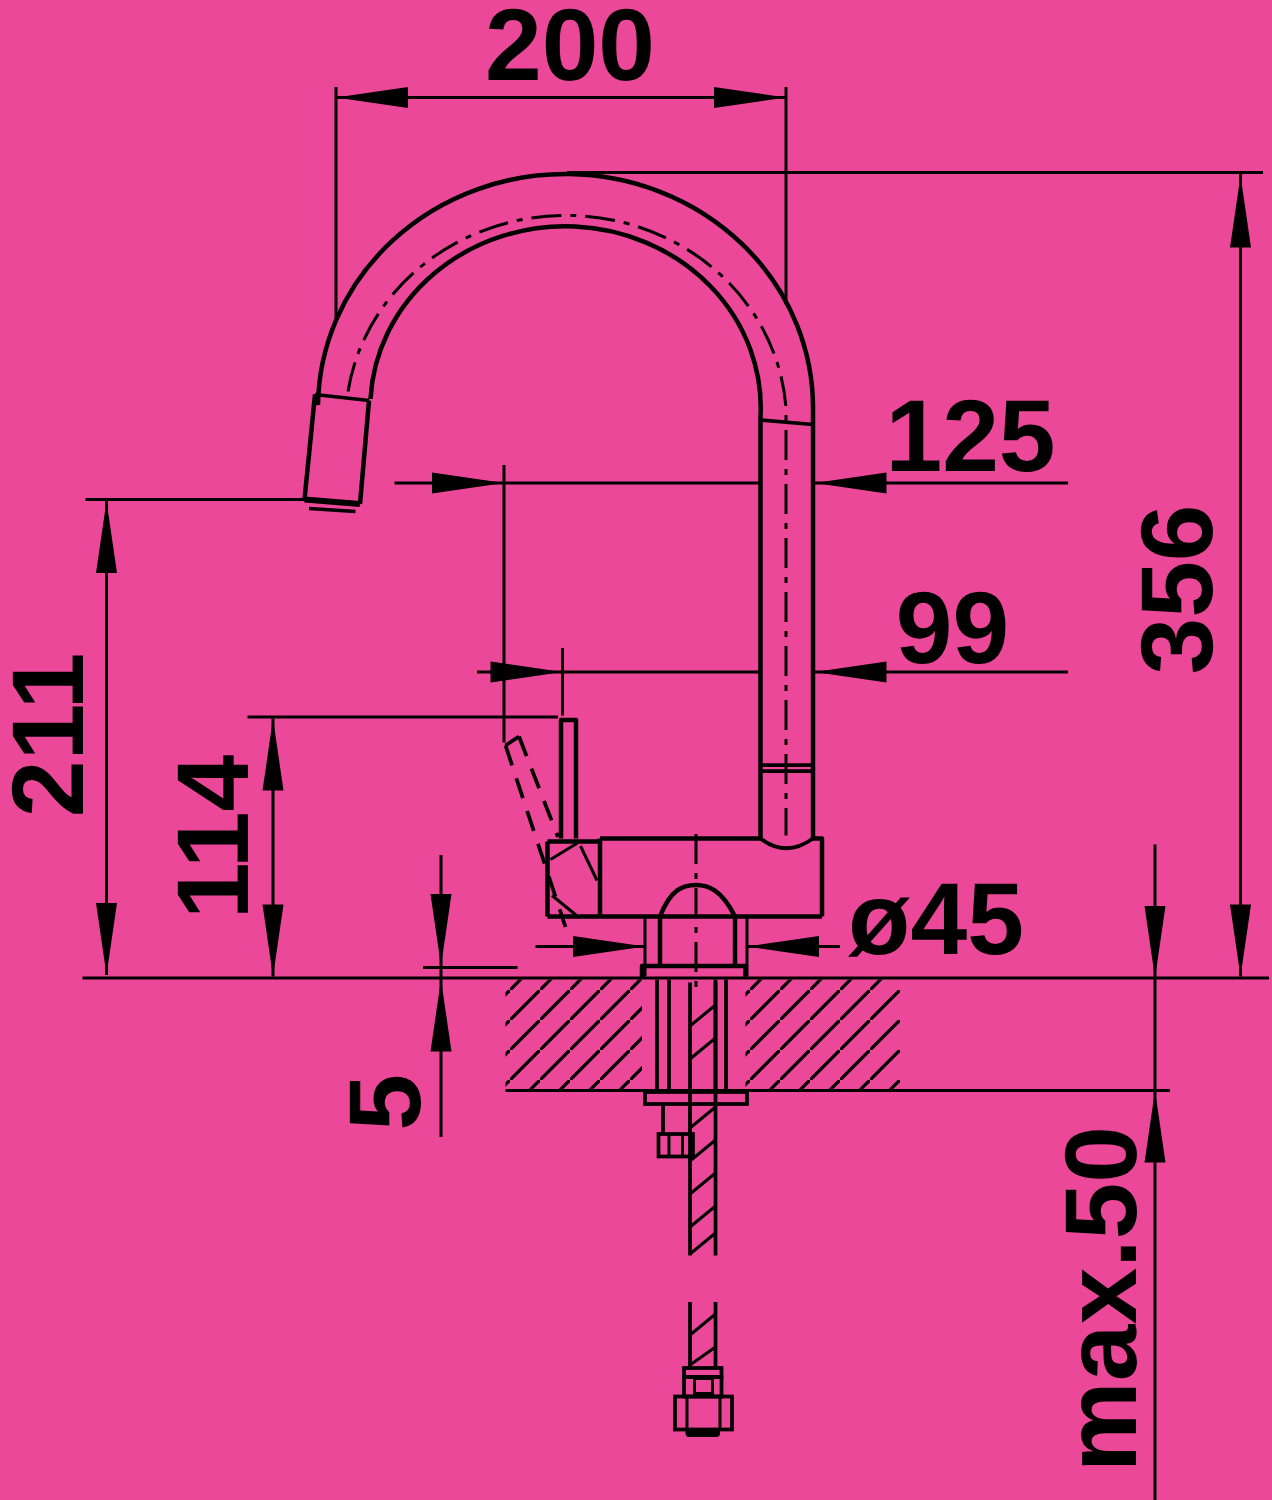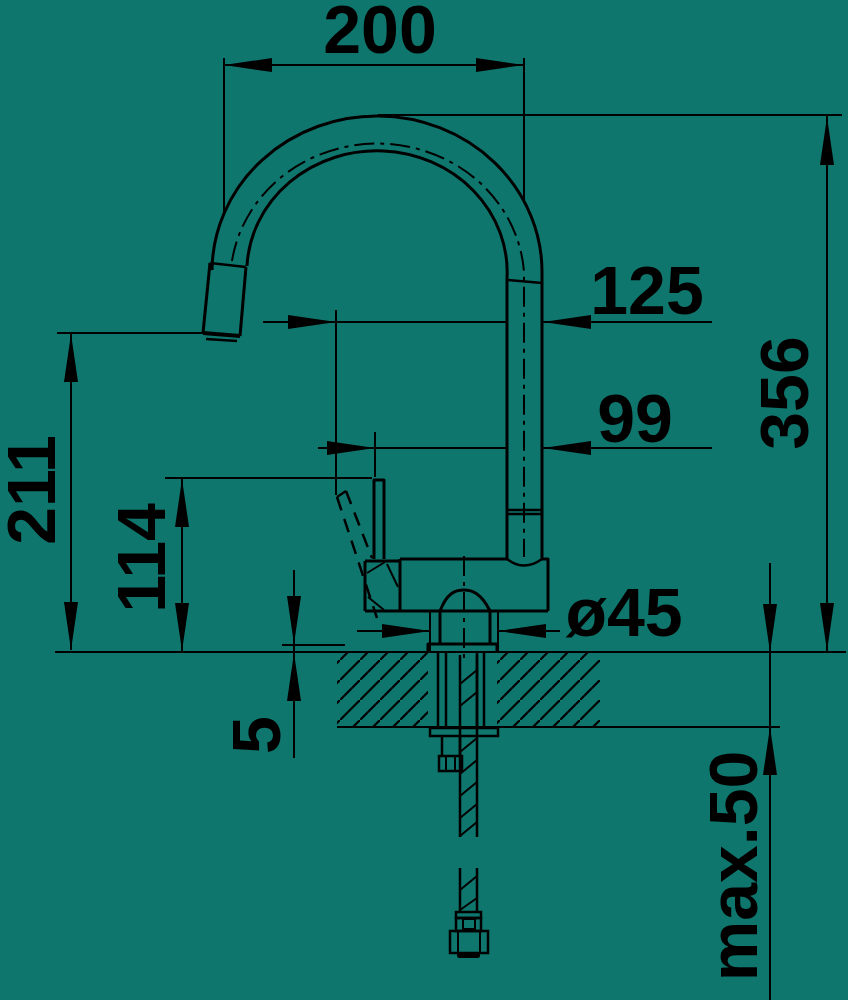--- a/index.html
+++ b/index.html
@@ -1,16 +1,16 @@
 <!DOCTYPE html>
 <html><head>
 <meta charset="utf-8">
 <style>
   html,body{margin:0;padding:0;background:#ffffff;}
-  #stage{position:relative;width:848px;height:1000px;background:#0f766e;overflow:hidden;}
+  #stage{position:relative;width:848px;height:1000px;background:#ec4899;overflow:hidden;}
   svg{display:block;}
   .ol   {fill:none;stroke:#000;stroke-width:3;stroke-linejoin:round;}
   .md   {fill:none;stroke:#000;stroke-width:2.5;}
   .thin {fill:none;stroke:#000;stroke-width:2;}
   .cl   {fill:none;stroke:#000;stroke-width:2;stroke-dasharray:20 6 4 6;}
   .dash {fill:none;stroke:#000;stroke-width:2.5;stroke-dasharray:14 9;}
   .arrow{fill:#000;stroke:none;}
   .lbl  {font-family:"Liberation Sans","DejaVu Sans",sans-serif;font-weight:bold;font-size:68px;fill:#000;}
   .solid{fill:#000;stroke:none;}
 </style>

